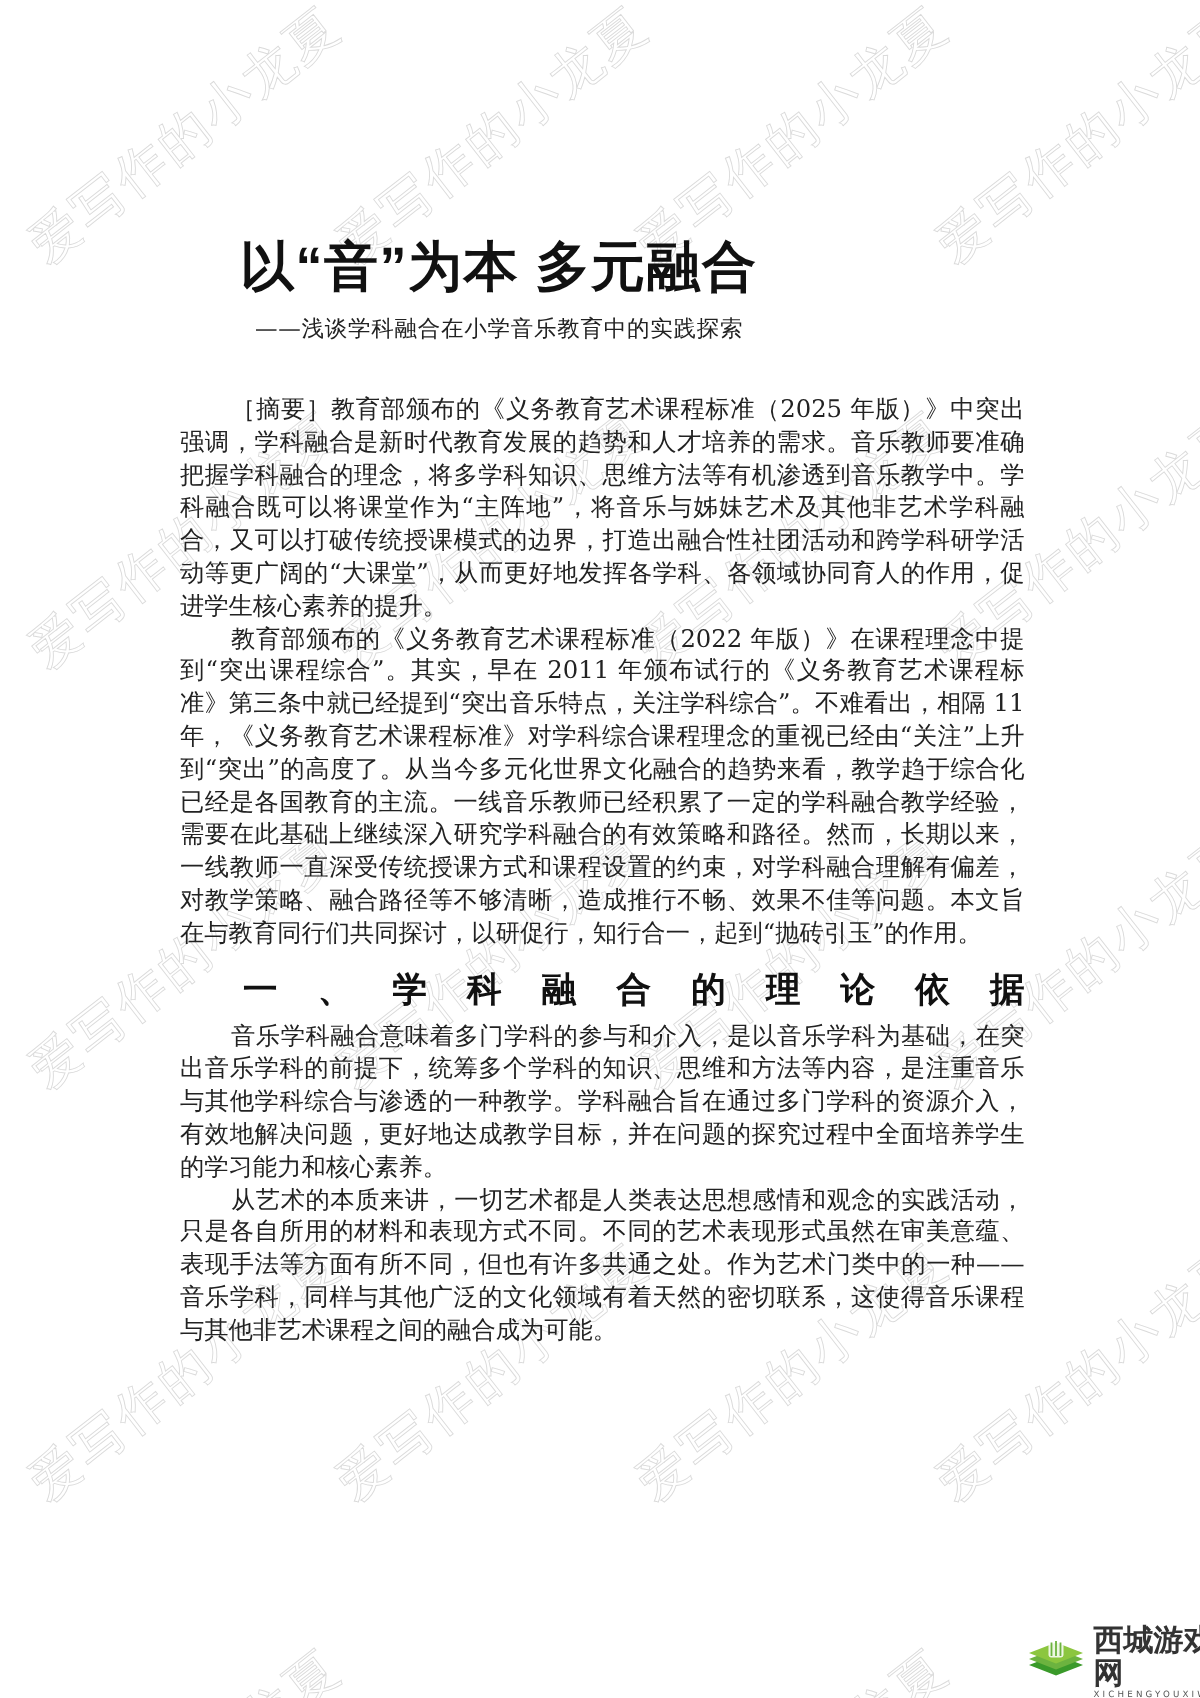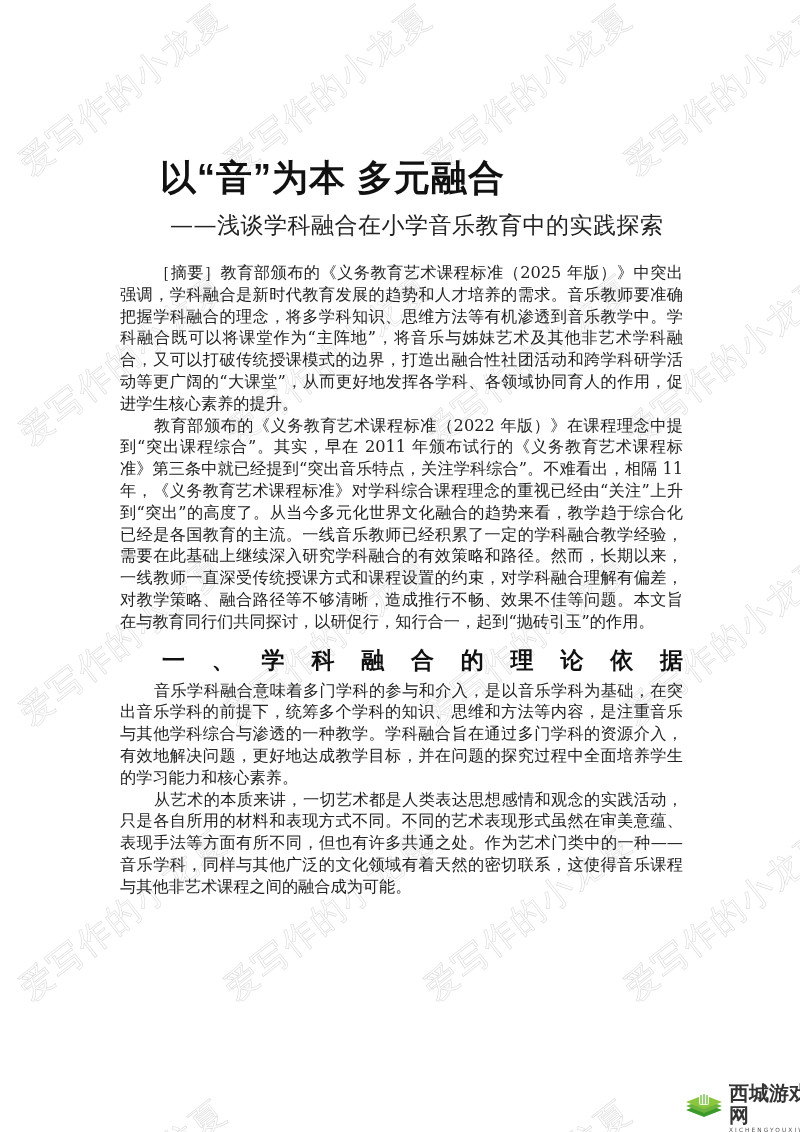--- a/index.html
+++ b/index.html
@@ -17,21 +17,21 @@
       -webkit-text-stroke: 0.6px rgba(150,150,150,0.35);
       color: transparent;
     }
     .title {
       position: absolute; left: 160px; top: 130px;
       font-size: 36px; font-weight: bold; letter-spacing: 1px;
       font-family: Liberation Sans, sans-serif; color: #111;
     }
     .subtitle {
       position: absolute; left: 170px; top: 210px;
-      font-size: 23px; letter-spacing: 0.5px; color: #222;
+      font-size: 15px; letter-spacing: 0.5px; color: #222;
       font-family: "DejaVu Serif", serif;
     }
     .body {
       position: absolute; left: 120px; top: 262px; width: 563px;
       font-size: 16.2px; line-height: 21.8px; text-align: justify;
       text-align-last: justify; color: #222;
     }
     .para { margin: 0; text-indent: 2.1em; text-align: justify; }
     .kw-label { font-weight: normal; }
     .heading {

